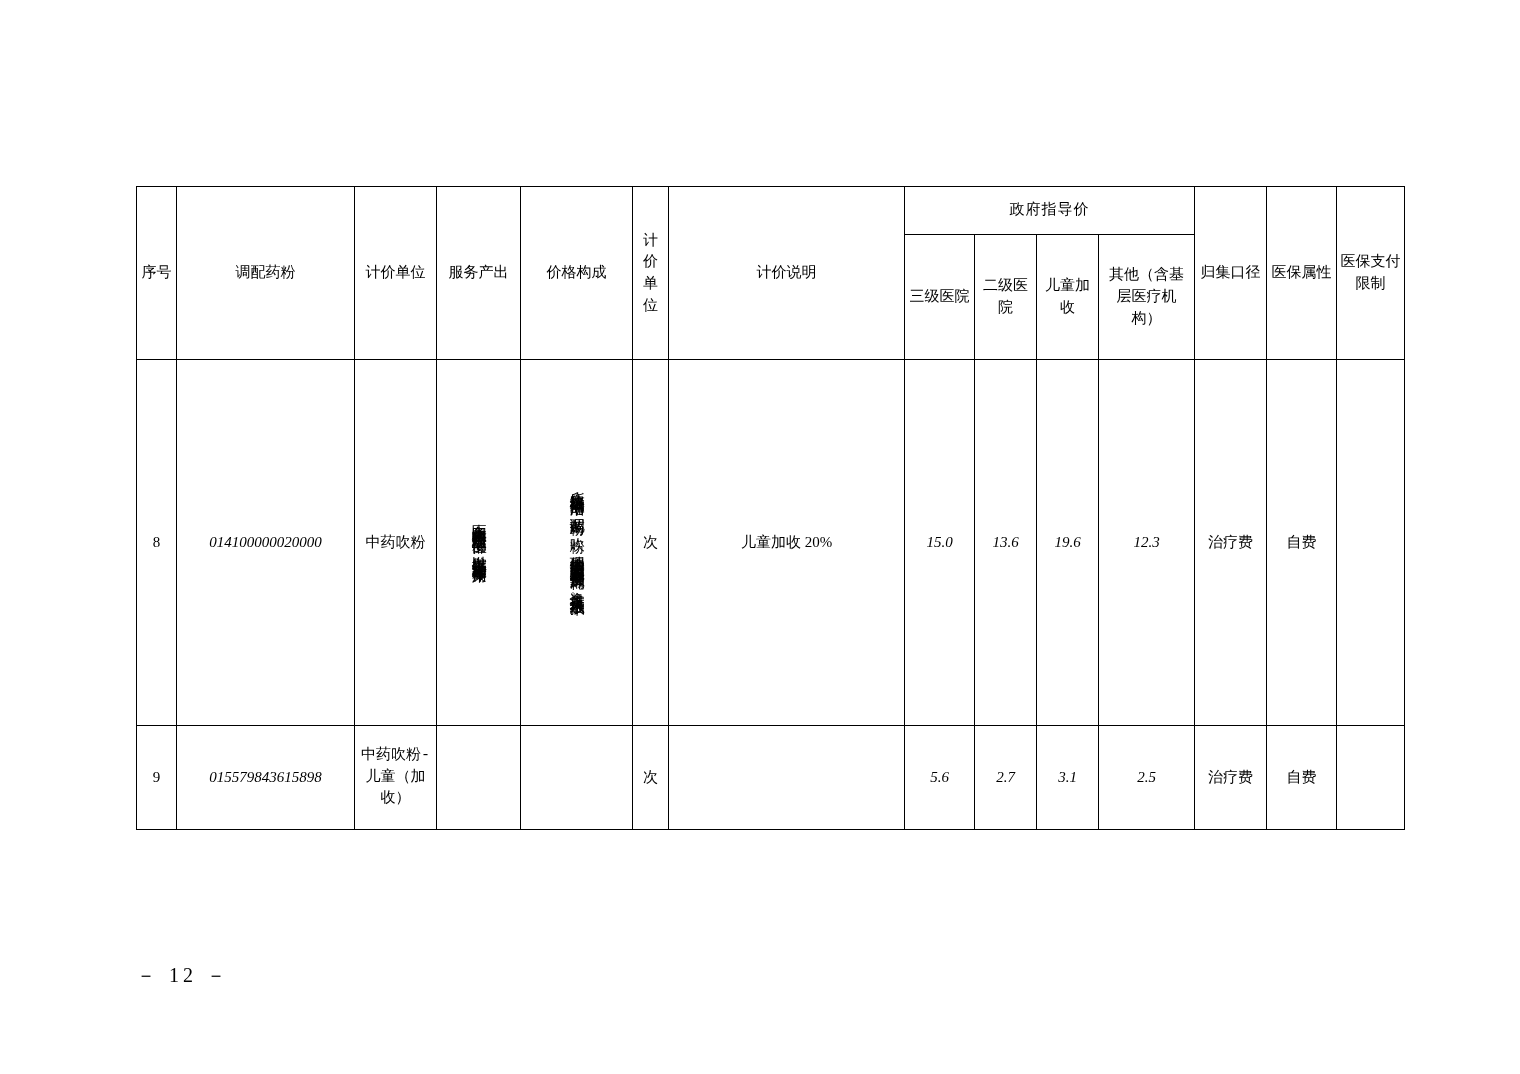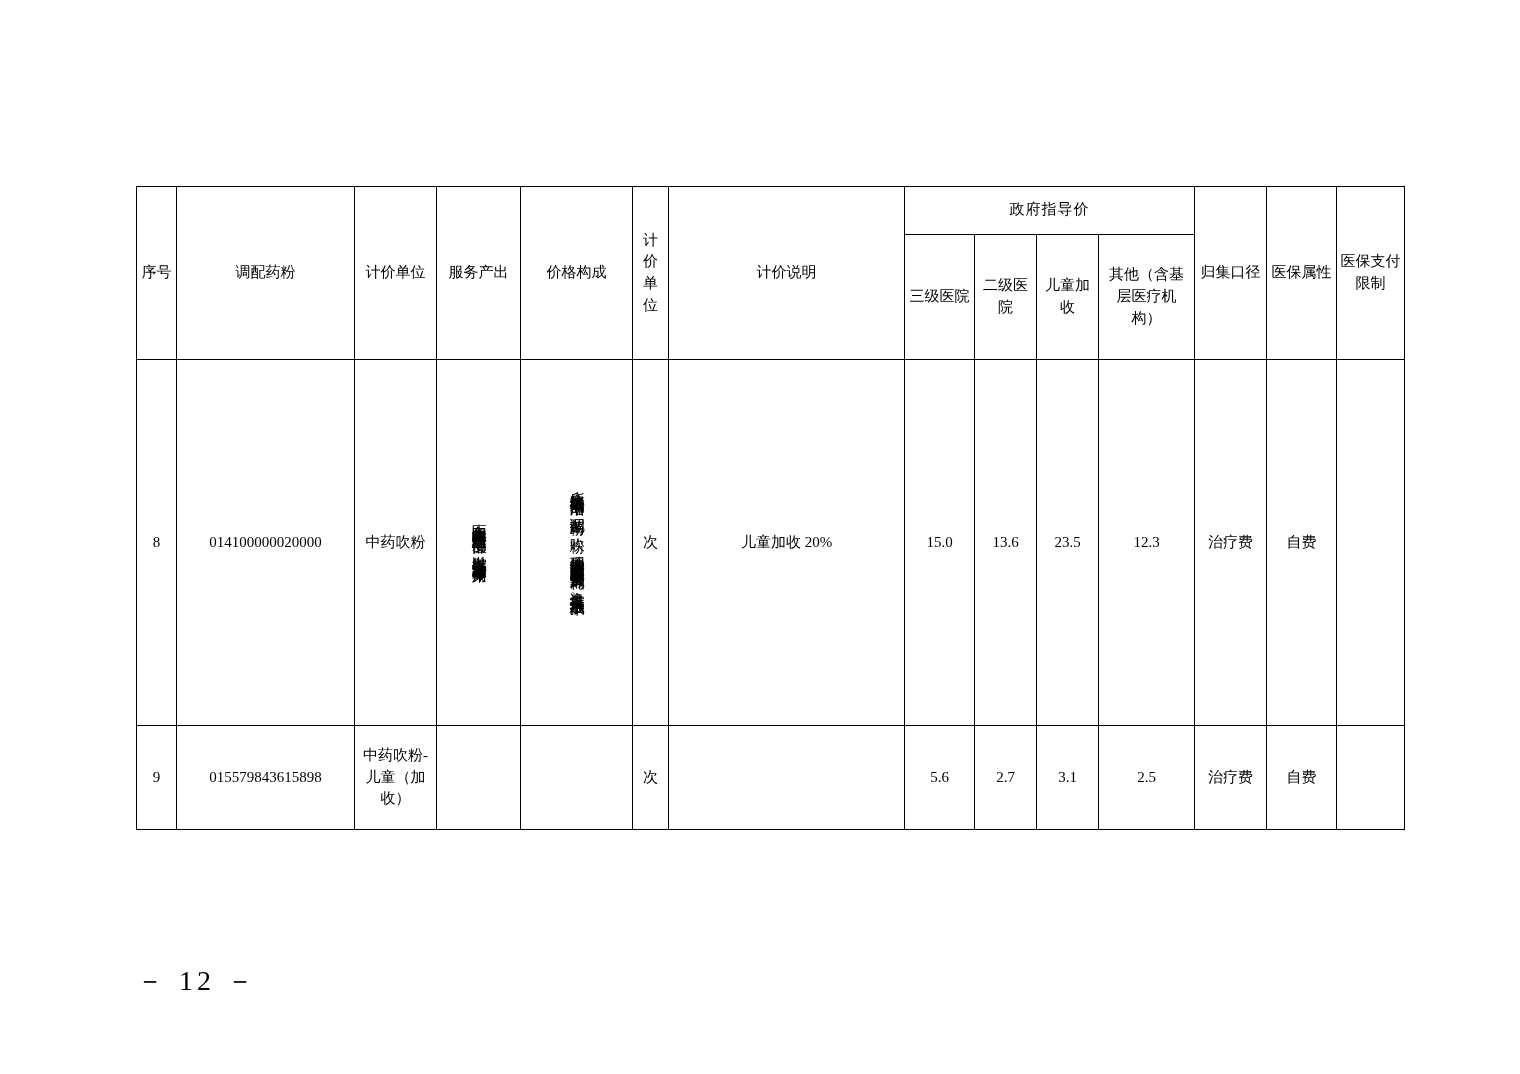--- a/index.html
+++ b/index.html
@@ -72,35 +72,36 @@
     max-height: 330px;
   }
   .row-tall { height: 366px; }
   .row-short { height: 104px; }
   .vert-wrap {
     display: flex;
     justify-content: center;
     align-items: center;
     height: 100%;
   }
-  .num { font-family: "Liberation Serif", serif; }
+  .num { font-family: "Liberation Serif", serif; font-style: italic; }
   .page-number {
     position: absolute;
     left: 136px;
     top: 962px;
-    font-size: 28px;
+    font-size: 20px;
     letter-spacing: 4px;
   }
   .gov-head {
     font-size: 16px;
     letter-spacing: 1px;
     margin-top: 28px;
   }
   .multiline {
     line-height: 1.45;
+    font-family: Liberation Mono, monospace;
   }
 </style>
 </head>
 <body>
 
 <div class="page">
 
   <div class="table-wrap">
     <table class="price-table">
       <colgroup>
@@ -152,21 +153,21 @@
           </td>
           <td>
             <div class="vert-wrap">
                 <span class="cell-vert">所定价格涵盖局部清洁，调配药粉，吹粉，处理用物所需的人力资源和基本物质资源消耗，含设备投入及维护成本。</span>
               </div>
           </td>
           <td class="narrow-head">次</td>
           <td>儿童加收 20%</td>
           <td class="num">15.0</td>
           <td class="num">13.6</td>
-          <td class="num">23.5</td>
+          <td class="num">19.6</td>
           <td class="num">12.3</td>
           <td>治疗费</td>
           <td>自费</td>
           <td></td>
         </tr>
         <tr class="row-short">
           <td>9</td>
           <td class="num">015579843615898</td>
           <td class="narrow-head multiline">中药吹粉-儿童（加收）</td>
           <td></td>

